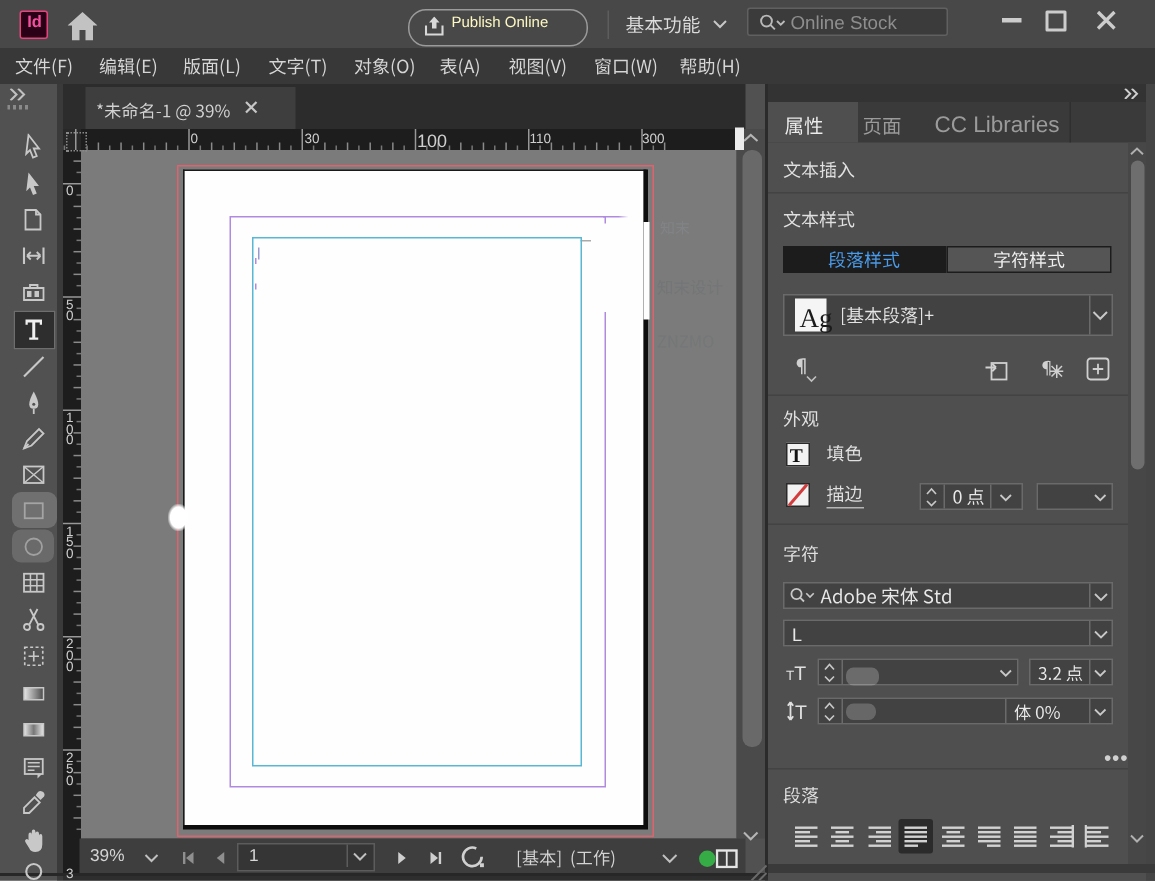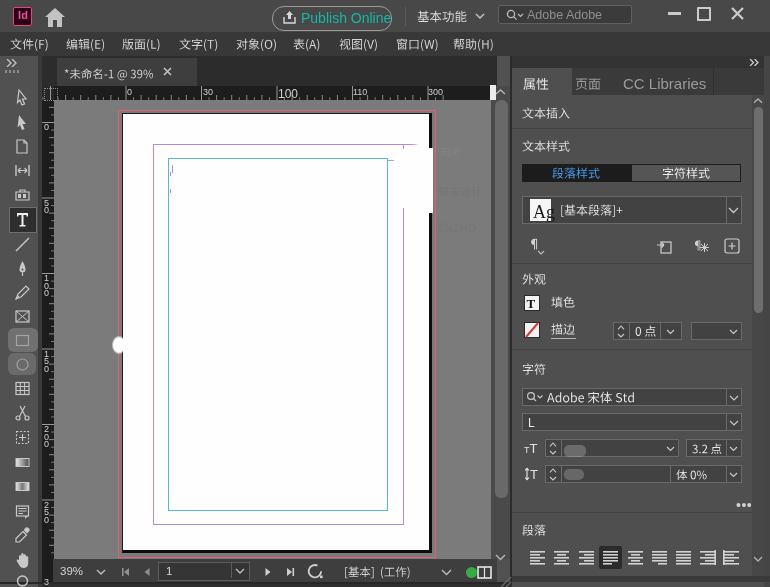--- a/index.html
+++ b/index.html
@@ -10,37 +10,37 @@
 <div class="ab" style="left:13px;top:7px;width:17px;height:17px;background:#2a0017;border:1.6px solid #e5447c;border-radius:2px;"></div>
 <div class="ab" style="left:13px;top:7px;width:20px;height:17px;color:#f3509f;font-size:11px;font-weight:bold;text-align:center;line-height:17px;">Id</div>
 <svg class="ab" style="left:45px;top:8px" width="20" height="19" viewBox="0 0 20 19">
 <path d="M10 0 L20 9 L17 9 L17 19 L12 19 L12 12 L8 12 L8 19 L3 19 L3 9 L0 9 Z" fill="#c2c2c2"></path>
     </svg>
 <div class="ab" style="left:272px;top:6px;width:118px;height:23px;border:1px solid #9b9b9b;border-radius:12px;"></div>
 <svg class="ab" style="left:283px;top:11px" width="13" height="13" viewBox="0 0 13 13">
 <path d="M6.5 0 L10 4 L8 4 L8 8 L5 8 L5 4 L3 4 Z" fill="#d8d8d8"></path>
 <path d="M1 6 L1 12 L12 12 L12 6" stroke="#d8d8d8" stroke-width="1.4" fill="none"></path>
     </svg>
-<div class="ab" style="left:301px;top:10px;color:#14b8a6;font-size:14px;">Publish Online</div>
+<div class="ab" style="left:301px;top:10px;color:#fef9c3;font-size:10px;">Publish Online</div>
 <div style="position:absolute;left:405px;top:7px;width:1px;height:19px;background:#5d5d5d;"></div>
 <svg style="position:absolute;left:417.0px;top:7.8px;overflow:visible" width="50.0" height="17.6" viewBox="0 -13.2 50.0 17.6">
       <g>
         <path d="M1.2 -9.3H11.4V-8.5H1.2ZM1.6 -0.1H11.0V0.7H1.6ZM3.6 -7.7H8.9V-7.0H3.6ZM3.6 -6.1H8.9V-5.4H3.6ZM0.6 -4.5H11.9V-3.7H0.6ZM3.2 -2.2H9.3V-1.5H3.2ZM3.1 -10.5H4.0V-4.0H3.1ZM8.6 -10.5H9.5V-4.0H8.6ZM5.7 -3.3H6.7V0.3H5.7ZM3.7 -4.3 4.5 -4.0Q4.1 -3.3 3.6 -2.7Q3.0 -2.1 2.4 -1.7Q1.7 -1.2 1.1 -0.9Q1.0 -1.0 0.9 -1.1Q0.8 -1.3 0.7 -1.4Q0.5 -1.5 0.4 -1.6Q1.1 -1.8 1.7 -2.3Q2.3 -2.7 2.9 -3.2Q3.4 -3.7 3.7 -4.3ZM8.8 -4.3Q9.2 -3.7 9.7 -3.3Q10.2 -2.8 10.8 -2.4Q11.4 -2.0 12.1 -1.8Q12.0 -1.7 11.9 -1.5Q11.8 -1.4 11.6 -1.3Q11.5 -1.1 11.5 -1.0Q10.8 -1.3 10.2 -1.8Q9.5 -2.2 9.0 -2.8Q8.5 -3.4 8.1 -4.0Z M13.3 -7.9H24.2V-6.9H13.3ZM15.3 -2.3H22.2V-1.3H15.3ZM18.2 -10.5H19.2V1.0H18.2ZM17.3 -7.6 18.2 -7.3Q17.7 -6.0 17.0 -4.8Q16.3 -3.6 15.5 -2.6Q14.6 -1.6 13.7 -1.0Q13.6 -1.1 13.5 -1.2Q13.3 -1.4 13.2 -1.5Q13.1 -1.7 13.0 -1.7Q13.9 -2.3 14.7 -3.2Q15.6 -4.1 16.2 -5.3Q16.9 -6.4 17.3 -7.6ZM20.1 -7.5Q20.5 -6.3 21.2 -5.2Q21.9 -4.2 22.8 -3.3Q23.6 -2.4 24.6 -1.8Q24.4 -1.7 24.3 -1.6Q24.2 -1.5 24.0 -1.3Q23.9 -1.2 23.8 -1.0Q22.9 -1.6 22.0 -2.6Q21.1 -3.6 20.4 -4.8Q19.7 -6.0 19.3 -7.3Z M25.6 -9.0H30.2V-8.1H25.6ZM30.3 -7.6H36.3V-6.7H30.3ZM27.5 -8.7H28.4V-2.4H27.5ZM35.8 -7.6H36.8Q36.8 -7.6 36.8 -7.6Q36.8 -7.5 36.8 -7.4Q36.8 -7.2 36.7 -7.2Q36.7 -5.2 36.6 -3.9Q36.5 -2.5 36.4 -1.7Q36.3 -0.8 36.2 -0.3Q36.1 0.2 35.9 0.4Q35.7 0.6 35.5 0.7Q35.3 0.8 34.9 0.9Q34.6 0.9 34.1 0.9Q33.6 0.9 33.1 0.8Q33.1 0.6 33.0 0.4Q32.9 0.1 32.8 -0.1Q33.4 -0.0 33.9 -0.0Q34.3 -0.0 34.5 -0.0Q34.7 -0.0 34.9 -0.0Q35.0 -0.1 35.1 -0.2Q35.2 -0.4 35.3 -0.8Q35.4 -1.3 35.5 -2.1Q35.6 -3.0 35.7 -4.3Q35.8 -5.6 35.8 -7.4ZM25.5 -2.3Q26.1 -2.4 26.9 -2.6Q27.7 -2.8 28.6 -3.1Q29.5 -3.3 30.4 -3.6L30.5 -2.7Q29.3 -2.3 28.0 -1.9Q26.7 -1.6 25.7 -1.3ZM32.5 -10.3H33.4Q33.4 -8.9 33.3 -7.5Q33.3 -6.1 33.1 -4.9Q32.9 -3.6 32.5 -2.5Q32.1 -1.4 31.4 -0.5Q30.7 0.4 29.5 1.0Q29.5 0.9 29.3 0.8Q29.2 0.6 29.1 0.5Q29.0 0.4 28.8 0.3Q29.9 -0.3 30.6 -1.1Q31.3 -2.0 31.7 -3.0Q32.1 -4.0 32.2 -5.2Q32.4 -6.3 32.4 -7.6Q32.4 -8.9 32.5 -10.3Z M38.8 -6.0H42.7V-5.2H39.6V1.0H38.8ZM42.3 -6.0H43.2V-0.1Q43.2 0.3 43.1 0.5Q43.0 0.7 42.8 0.8Q42.5 0.9 42.1 0.9Q41.7 1.0 41.1 1.0Q41.1 0.8 41.0 0.5Q40.9 0.3 40.8 0.1Q41.2 0.1 41.6 0.1Q41.9 0.1 42.1 0.1Q42.2 0.1 42.3 0.1Q42.3 0.0 42.3 -0.1ZM39.2 -4.2H42.8V-3.4H39.2ZM39.2 -2.3H42.8V-1.6H39.2ZM44.4 -10.5H45.3V-6.3Q45.3 -6.0 45.4 -5.9Q45.6 -5.9 46.0 -5.9Q46.1 -5.9 46.3 -5.9Q46.6 -5.9 46.9 -5.9Q47.3 -5.9 47.5 -5.9Q47.8 -5.9 48.0 -5.9Q48.2 -5.9 48.3 -6.0Q48.5 -6.1 48.5 -6.4Q48.6 -6.7 48.6 -7.3Q48.7 -7.2 49.0 -7.1Q49.2 -7.0 49.4 -6.9Q49.4 -6.2 49.2 -5.8Q49.1 -5.3 48.8 -5.2Q48.5 -5.0 48.0 -5.0Q48.0 -5.0 47.8 -5.0Q47.5 -5.0 47.2 -5.0Q47.0 -5.0 46.7 -5.0Q46.4 -5.0 46.2 -5.0Q46.0 -5.0 45.9 -5.0Q45.3 -5.0 45.0 -5.1Q44.6 -5.2 44.5 -5.5Q44.4 -5.8 44.4 -6.3ZM48.2 -9.6 48.8 -8.9Q48.3 -8.6 47.7 -8.4Q47.0 -8.1 46.3 -7.9Q45.6 -7.7 45.0 -7.5Q45.0 -7.7 44.9 -7.9Q44.8 -8.0 44.7 -8.2Q45.3 -8.4 46.0 -8.6Q46.6 -8.8 47.2 -9.1Q47.8 -9.3 48.2 -9.6ZM44.4 -4.7H45.3V-0.4Q45.3 -0.1 45.4 -0.0Q45.6 0.1 46.0 0.1Q46.1 0.1 46.4 0.1Q46.7 0.1 47.0 0.1Q47.3 0.1 47.6 0.1Q47.9 0.1 48.0 0.1Q48.3 0.1 48.4 -0.1Q48.6 -0.2 48.6 -0.5Q48.7 -0.9 48.7 -1.6Q48.9 -1.5 49.1 -1.4Q49.3 -1.3 49.5 -1.2Q49.5 -0.4 49.4 0.1Q49.2 0.5 48.9 0.7Q48.6 0.9 48.1 0.9Q48.0 0.9 47.8 0.9Q47.6 0.9 47.3 0.9Q47.0 0.9 46.7 0.9Q46.4 0.9 46.2 0.9Q46.0 0.9 45.9 0.9Q45.3 0.9 45.0 0.8Q44.7 0.7 44.5 0.4Q44.4 0.1 44.4 -0.4ZM48.4 -4.0 49.0 -3.3Q48.5 -3.0 47.8 -2.7Q47.1 -2.4 46.4 -2.2Q45.7 -2.0 45.0 -1.8Q45.0 -1.9 44.9 -2.1Q44.8 -2.3 44.7 -2.5Q45.4 -2.7 46.0 -2.9Q46.7 -3.2 47.3 -3.4Q47.9 -3.7 48.4 -4.0ZM41.4 -9.4 42.2 -9.8Q42.5 -9.3 42.8 -8.8Q43.1 -8.4 43.4 -7.9Q43.6 -7.4 43.8 -7.0L43.0 -6.7Q42.8 -7.0 42.6 -7.5Q42.3 -8.0 42.0 -8.5Q41.7 -9.0 41.4 -9.4ZM38.5 -6.9Q38.5 -7.0 38.5 -7.2Q38.4 -7.3 38.3 -7.5Q38.3 -7.7 38.2 -7.8Q38.4 -7.8 38.5 -8.0Q38.7 -8.1 38.8 -8.3Q38.9 -8.4 39.2 -8.8Q39.4 -9.1 39.7 -9.6Q39.9 -10.0 40.1 -10.5L41.1 -10.2Q40.8 -9.7 40.5 -9.2Q40.2 -8.7 39.8 -8.2Q39.5 -7.8 39.1 -7.4V-7.4Q39.1 -7.4 39.1 -7.4Q39.0 -7.3 38.8 -7.2Q38.7 -7.2 38.6 -7.1Q38.5 -7.0 38.5 -6.9ZM38.5 -6.9 38.5 -7.6 39.0 -7.9 43.1 -8.1Q43.0 -7.9 43.0 -7.7Q43.0 -7.5 43.0 -7.4Q41.9 -7.3 41.1 -7.2Q40.4 -7.2 39.9 -7.1Q39.4 -7.1 39.2 -7.0Q38.9 -7.0 38.8 -7.0Q38.6 -7.0 38.5 -6.9Z" fill="#dcdcdc" fill-opacity="1"></path>
       </g>
     </svg>
 <svg style="position:absolute;left:475px;top:12.2px;overflow:visible" width="10" height="8.0">
       <path d="M1 2 L5 6.0 L9 2" stroke="#c8c8c8" stroke-width="1.3" fill="none"></path>
     </svg>
 <div class="ab" style="left:498px;top:5px;width:132px;height:17px;background:#3b3b3b;border:1px solid #606060;border-radius:2px;"></div>
 <svg class="ab" style="left:506px;top:9px" width="18" height="13" viewBox="0 0 18 13">
 <circle cx="5" cy="5" r="3.6" stroke="#b9b9b9" stroke-width="1.3" fill="none"></circle>
 <path d="M7.6 7.6 L10.6 10.6" stroke="#b9b9b9" stroke-width="1.3"></path>
 <path d="M12 5 L14.5 7.5 L17 5" stroke="#b9b9b9" stroke-width="1.2" fill="none"></path>
     </svg>
-<div class="ab" style="left:527px;top:8px;color:#8e8e8e;font-size:12.5px;">Adobe Adobe</div>
+<div class="ab" style="left:527px;top:8px;color:#8e8e8e;font-size:12.5px;">Online Stock</div>
 <div class="ab" style="left:668px;top:12px;width:13px;height:3px;background:#cccccc;"></div>
 <div class="ab" style="left:697px;top:7px;width:10px;height:10px;border:2px solid #cccccc;border-radius:1px;"></div>
 <svg class="ab" style="left:731px;top:7px" width="13" height="13" viewBox="0 0 13 13">
 <path d="M1 1 L12 12 M12 1 L1 12" stroke="#cccccc" stroke-width="2.2"></path>
     </svg>
 <div style="position:absolute;left:0px;top:32px;width:770px;height:24px;background:#383838;"></div>
 <svg style="position:absolute;left:10.0px;top:35.8px;overflow:visible" width="38.7" height="16.9" viewBox="0 -12.7 38.7 16.9">
       <g>
         <path d="M8.7 -7.6 9.6 -7.3Q8.9 -5.1 7.7 -3.5Q6.5 -1.9 4.8 -0.9Q3.2 0.2 1.0 0.9Q0.9 0.8 0.8 0.7Q0.8 0.5 0.6 0.3Q0.5 0.2 0.4 0.1Q2.6 -0.5 4.2 -1.5Q5.8 -2.5 6.9 -4.0Q8.0 -5.5 8.7 -7.6ZM3.2 -7.5Q3.9 -5.6 5.1 -4.1Q6.2 -2.6 7.9 -1.6Q9.5 -0.5 11.6 0.0Q11.5 0.1 11.4 0.3Q11.3 0.4 11.2 0.6Q11.1 0.7 11.0 0.9Q8.8 0.3 7.2 -0.8Q5.5 -2.0 4.4 -3.6Q3.2 -5.2 2.4 -7.2ZM0.6 -8.0H11.5V-7.1H0.6ZM5.1 -9.9 6.0 -10.2Q6.3 -9.7 6.6 -9.2Q6.8 -8.7 7.0 -8.3L6.0 -8.0Q5.9 -8.4 5.6 -8.9Q5.3 -9.4 5.1 -9.9Z M19.3 -9.9H20.2V1.0H19.3ZM17.2 -9.5 18.0 -9.3Q17.9 -8.5 17.7 -7.7Q17.4 -6.9 17.1 -6.2Q16.8 -5.5 16.5 -4.9Q16.4 -5.0 16.3 -5.1Q16.1 -5.2 16.0 -5.2Q15.8 -5.3 15.7 -5.4Q16.1 -5.9 16.3 -6.5Q16.6 -7.2 16.8 -7.9Q17.0 -8.7 17.2 -9.5ZM17.3 -7.6H22.9V-6.7H17.1ZM15.8 -4.1H23.4V-3.2H15.8ZM15.2 -10.0 16.1 -9.8Q15.7 -8.8 15.2 -7.8Q14.7 -6.8 14.1 -5.9Q13.5 -5.0 12.9 -4.4Q12.9 -4.5 12.8 -4.6Q12.7 -4.8 12.6 -5.0Q12.5 -5.1 12.4 -5.2Q12.9 -5.8 13.5 -6.6Q14.0 -7.4 14.4 -8.3Q14.9 -9.1 15.2 -10.0ZM14.0 -6.9 14.9 -7.8 14.9 -7.8V0.9H14.0Z M26.9 2.4Q26.0 1.0 25.6 -0.5Q25.1 -2.0 25.1 -3.7Q25.1 -5.5 25.6 -7.0Q26.0 -8.5 26.9 -9.8L27.5 -9.5Q26.8 -8.2 26.4 -6.7Q26.0 -5.3 26.0 -3.7Q26.0 -2.2 26.4 -0.7Q26.8 0.8 27.5 2.0Z M29.3 0.0V-8.8H34.3V-7.9H30.4V-4.9H33.7V-3.9H30.4V0.0Z M35.9 2.4 35.2 2.0Q36.0 0.8 36.3 -0.7Q36.7 -2.2 36.7 -3.7Q36.7 -5.3 36.3 -6.7Q36.0 -8.2 35.2 -9.5L35.9 -9.8Q36.7 -8.5 37.2 -7.0Q37.6 -5.5 37.6 -3.7Q37.6 -2.0 37.2 -0.5Q36.7 1.0 35.9 2.4Z" fill="#d6d6d6" fill-opacity="1"></path>
       </g>

